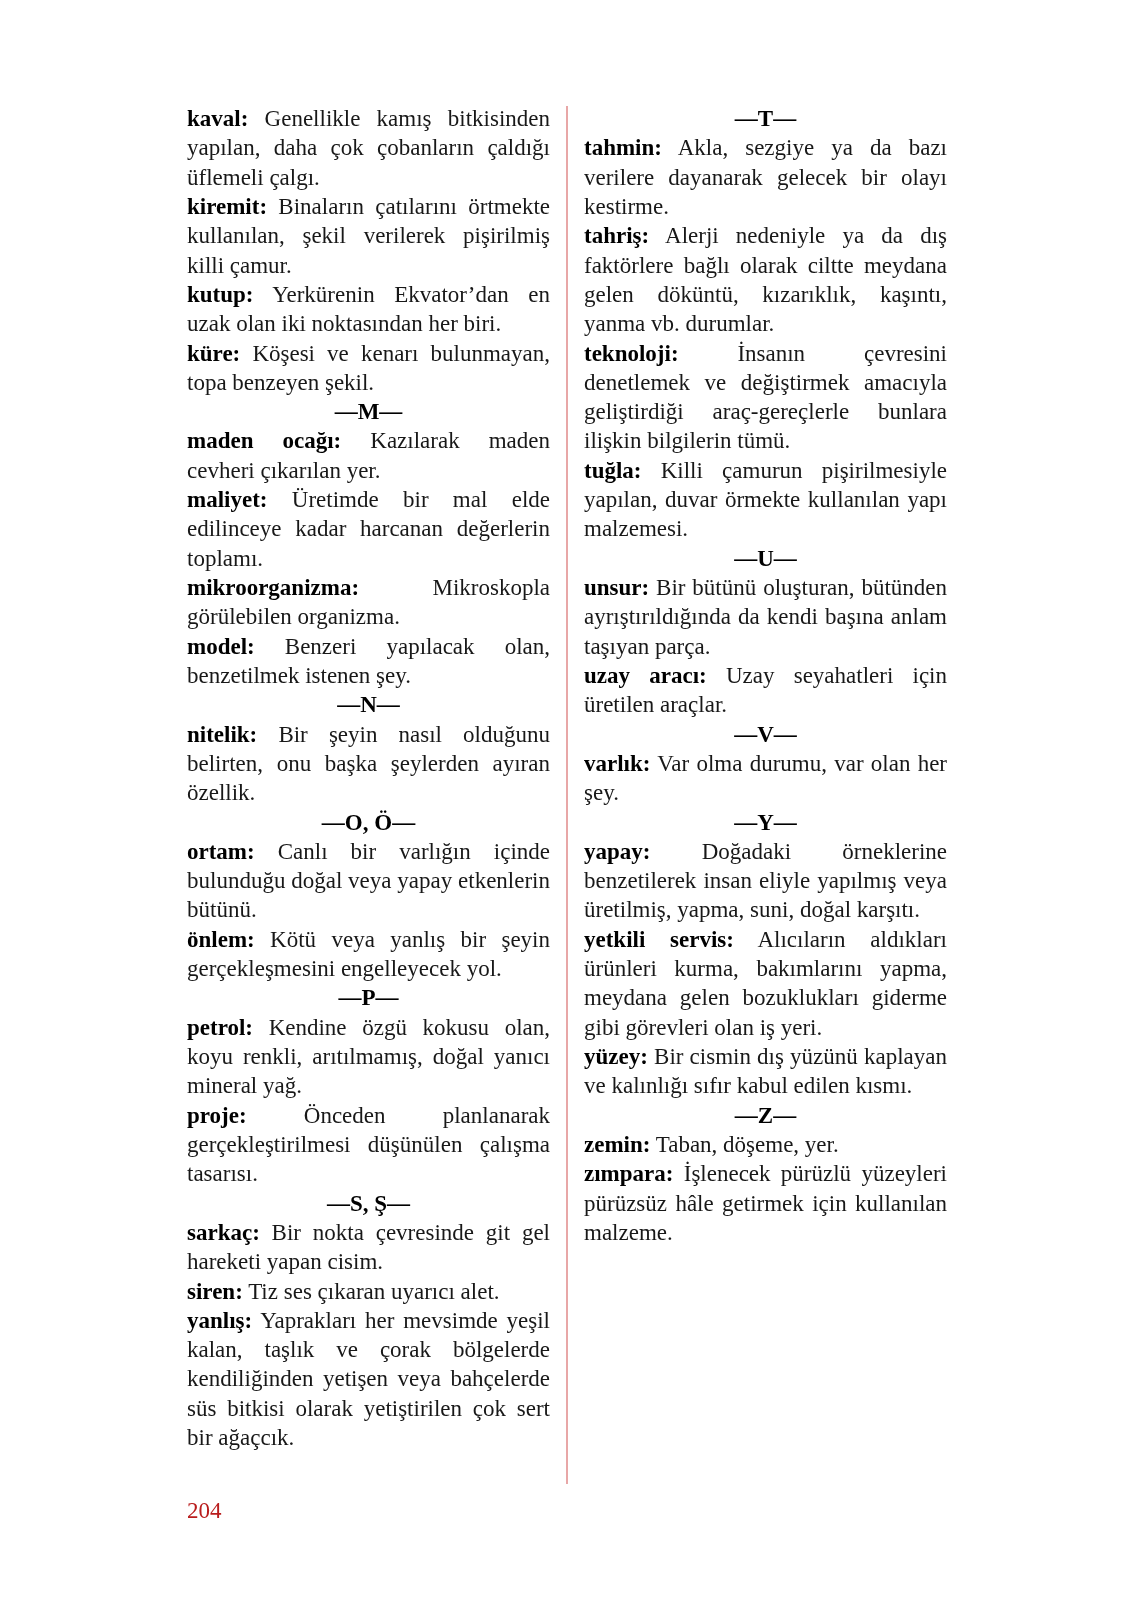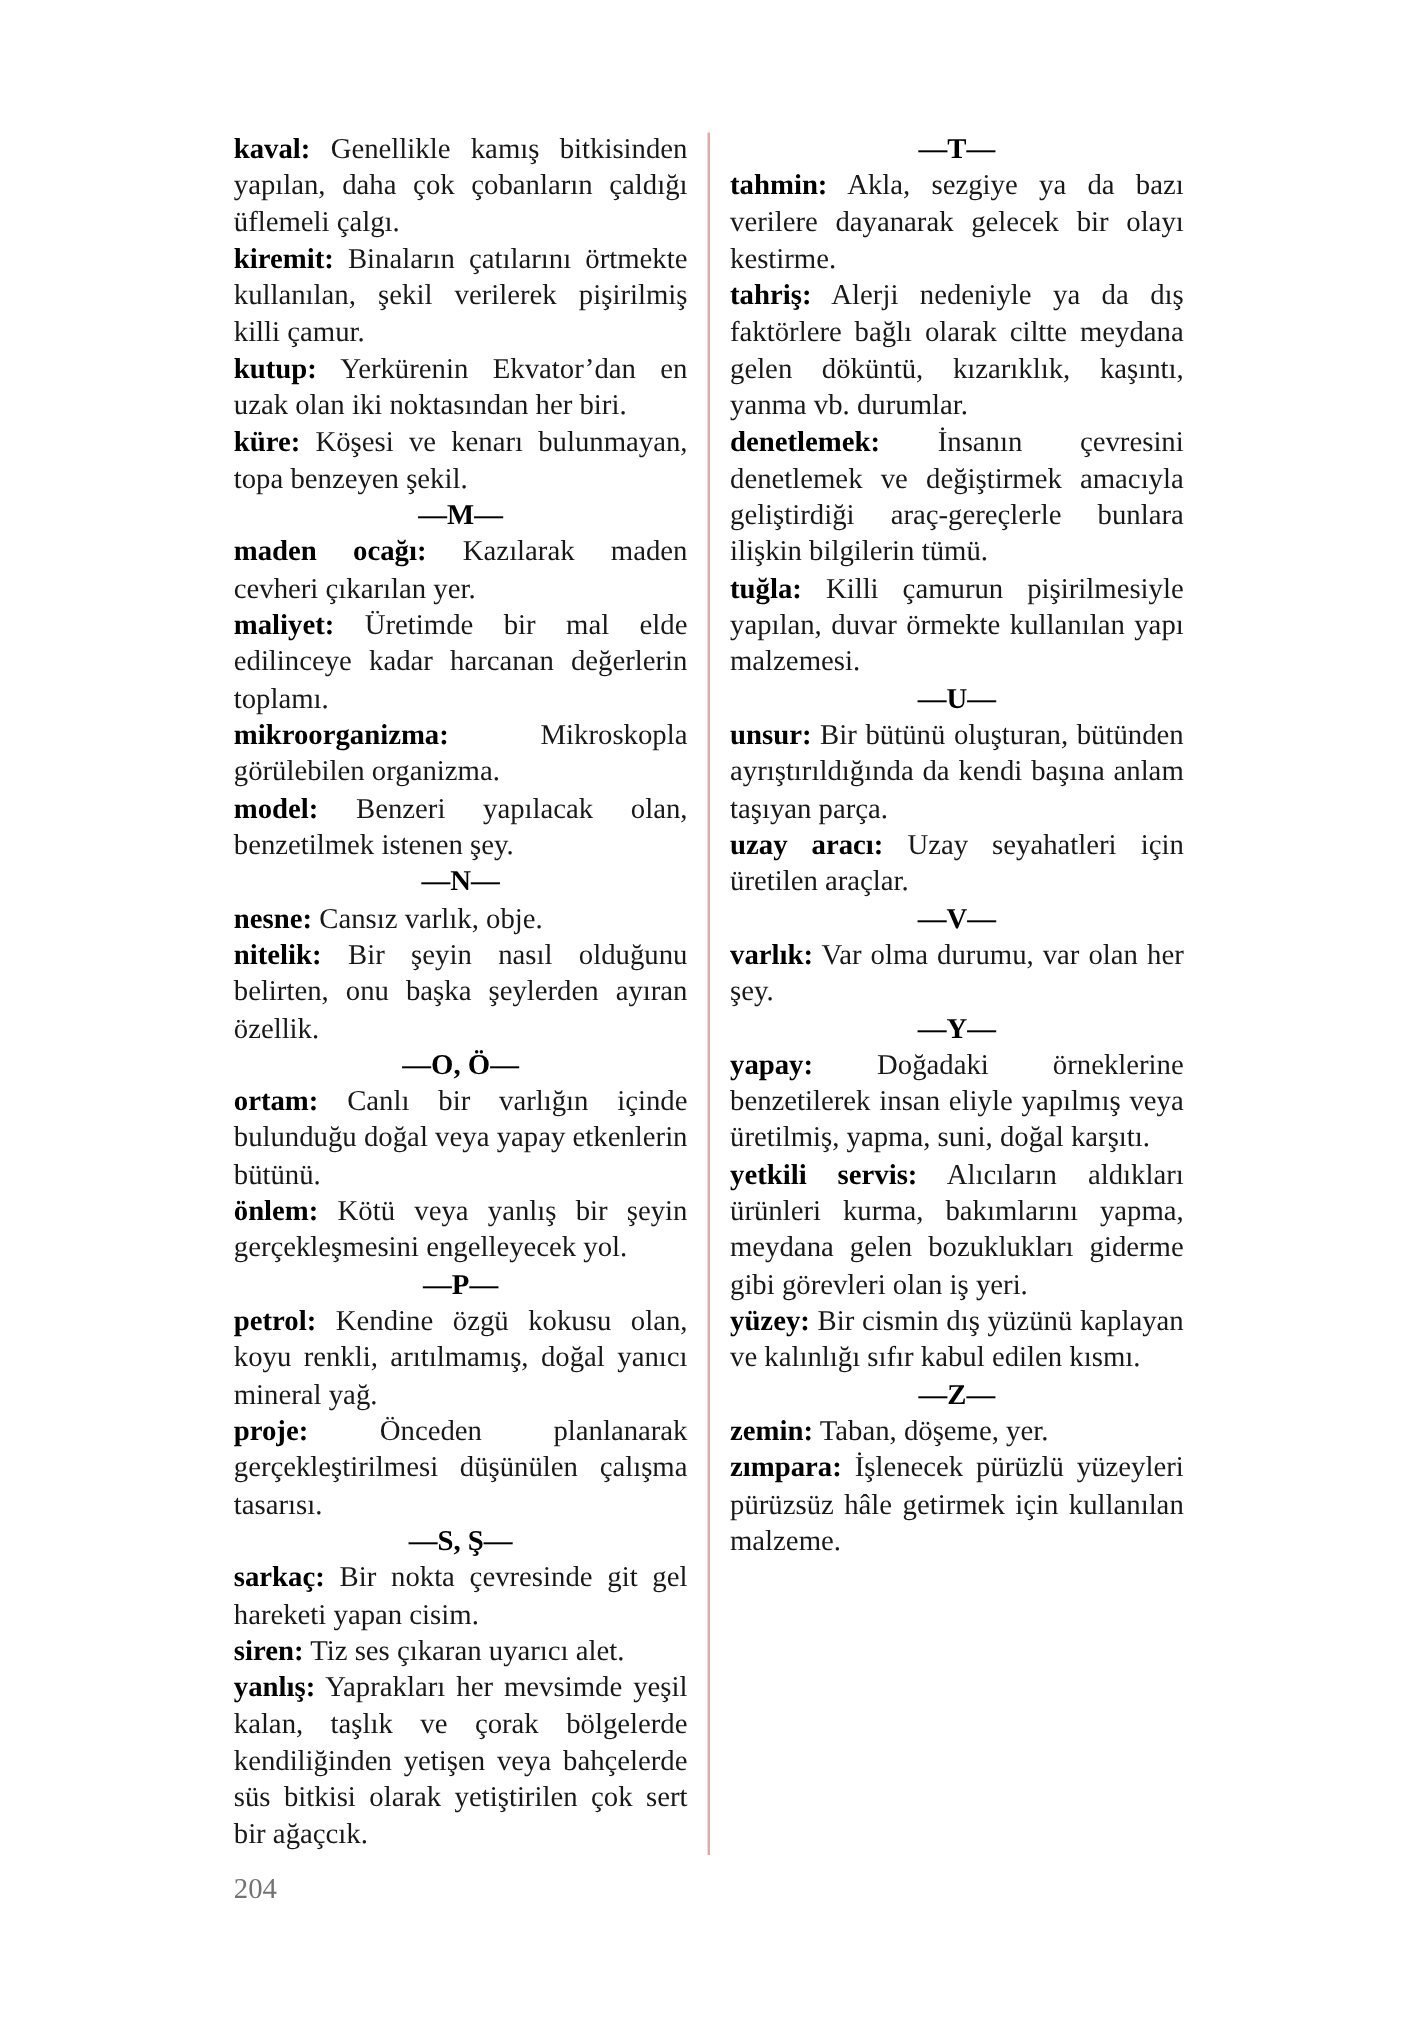--- a/index.html
+++ b/index.html
@@ -45,58 +45,57 @@
     margin: 0;
     text-align: center;
     font-weight: bold;
     color: #000;
   }
   .page-number {
     position: absolute;
     left: 138px;
     bottom: 92px;
     font-size: 23px;
-    color: #737373;
+    color: #b91c1c;
   }
 </style>
 </head>
 <body>
 
 <div class="page">
   <div class="columns">
     <div class="column" id="left-column">
         <p class="entry"><b>kaval:</b> Genellikle kamış bitkisinden yapılan, daha çok çobanların çaldığı üflemeli çalgı.</p>
         <p class="entry"><b>kiremit:</b> Binaların çatılarını örtmekte kullanılan, şekil verilerek pişirilmiş killi çamur.</p>
         <p class="entry"><b>kutup:</b> Yerkürenin Ekvator’dan en uzak olan iki noktasından her biri.</p>
         <p class="entry"><b>küre:</b> Köşesi ve kenarı bulunmayan, topa benzeyen şekil.</p>
         <div class="section-header">—M—</div>
         <p class="entry"><b>maden ocağı:</b> Kazılarak maden cevheri çıkarılan yer.</p>
         <p class="entry"><b>maliyet:</b> Üretimde bir mal elde edilinceye kadar harcanan değerlerin toplamı.</p>
         <p class="entry"><b>mikroorganizma:</b> Mikroskopla görülebilen organizma.</p>
         <p class="entry"><b>model:</b> Benzeri yapılacak olan, benzetilmek istenen şey.</p>
         <div class="section-header">—N—</div>
-        <p class="entry"><b>nesne:</b> Cansız varlık, obje.</p>
         <p class="entry"><b>nitelik:</b> Bir şeyin nasıl olduğunu belirten, onu başka şeylerden ayıran özellik.</p>
         <div class="section-header">—O, Ö—</div>
         <p class="entry"><b>ortam:</b> Canlı bir varlığın içinde bulunduğu doğal veya yapay etkenlerin bütünü.</p>
         <p class="entry"><b>önlem:</b> Kötü veya yanlış bir şeyin gerçekleşmesini engelleyecek yol.</p>
         <div class="section-header">—P—</div>
         <p class="entry"><b>petrol:</b> Kendine özgü kokusu olan, koyu renkli, arıtılmamış, doğal yanıcı mineral yağ.</p>
         <p class="entry"><b>proje:</b> Önceden planlanarak gerçekleştirilmesi düşünülen çalışma tasarısı.</p>
         <div class="section-header">—S, Ş—</div>
         <p class="entry"><b>sarkaç:</b> Bir nokta çevresinde git gel hareketi yapan cisim.</p>
         <p class="entry"><b>siren:</b> Tiz ses çıkaran uyarıcı alet.</p>
         <p class="entry"><b>yanlış:</b> Yaprakları her mevsimde yeşil kalan, taşlık ve çorak bölgelerde kendiliğinden yetişen veya bahçelerde süs bitkisi olarak yetiştirilen çok sert bir ağaçcık.</p>
       </div>
     <div class="divider" style="background: rgb(232, 167, 167);"></div>
     <div class="column" id="right-column">
         <div class="section-header">—T—</div>
         <p class="entry"><b>tahmin:</b> Akla, sezgiye ya da bazı verilere dayanarak gelecek bir olayı kestirme.</p>
         <p class="entry"><b>tahriş:</b> Alerji nedeniyle ya da dış faktörlere bağlı olarak ciltte meydana gelen döküntü, kızarıklık, kaşıntı, yanma vb. durumlar.</p>
-        <p class="entry"><b>denetlemek:</b> İnsanın çevresini denetlemek ve değiştirmek amacıyla geliştirdiği araç-gereçlerle bunlara ilişkin bilgilerin tümü.</p>
+        <p class="entry"><b>teknoloji:</b> İnsanın çevresini denetlemek ve değiştirmek amacıyla geliştirdiği araç-gereçlerle bunlara ilişkin bilgilerin tümü.</p>
         <p class="entry"><b>tuğla:</b> Killi çamurun pişirilmesiyle yapılan, duvar örmekte kullanılan yapı malzemesi.</p>
         <div class="section-header">—U—</div>
         <p class="entry"><b>unsur:</b> Bir bütünü oluşturan, bütünden ayrıştırıldığında da kendi başına anlam taşıyan parça.</p>
         <p class="entry"><b>uzay aracı:</b> Uzay seyahatleri için üretilen araçlar.</p>
         <div class="section-header">—V—</div>
         <p class="entry"><b>varlık:</b> Var olma durumu, var olan her şey.</p>
         <div class="section-header">—Y—</div>
         <p class="entry"><b>yapay:</b> Doğadaki örneklerine benzetilerek insan eliyle yapılmış veya üretilmiş, yapma, suni, doğal karşıtı.</p>
         <p class="entry"><b>yetkili servis:</b> Alıcıların aldıkları ürünleri kurma, bakımlarını yapma, meydana gelen bozuklukları giderme gibi görevleri olan iş yeri.</p>
         <p class="entry"><b>yüzey:</b> Bir cismin dış yüzünü kaplayan ve kalınlığı sıfır kabul edilen kısmı.</p>

